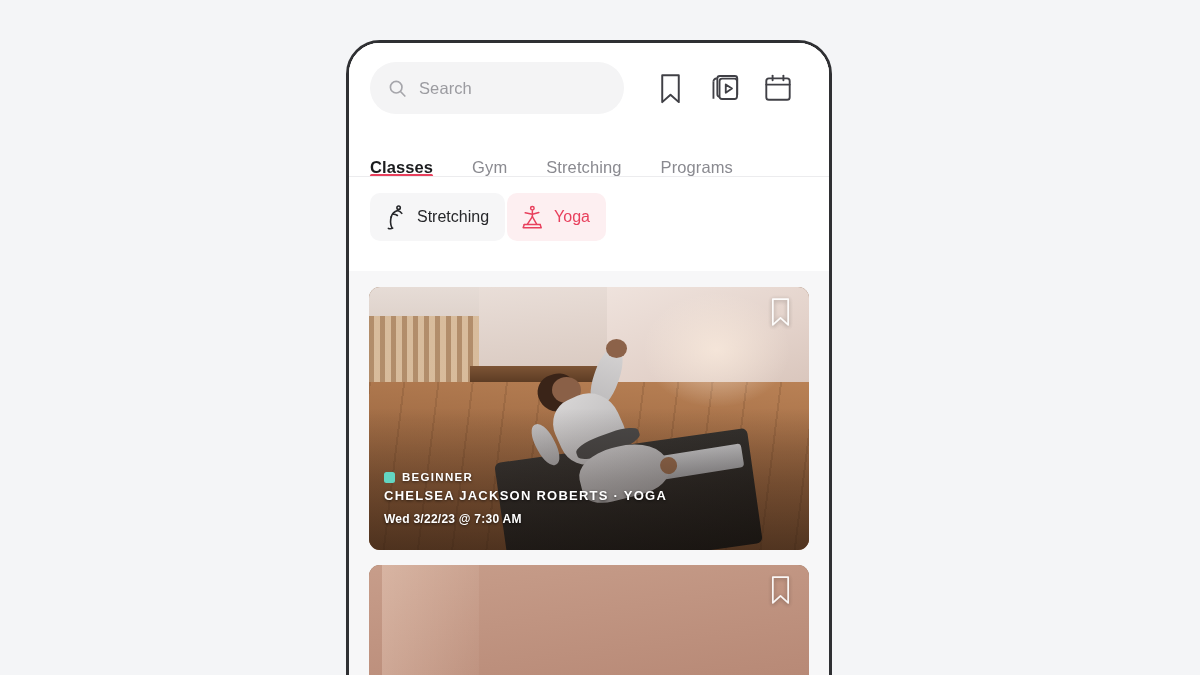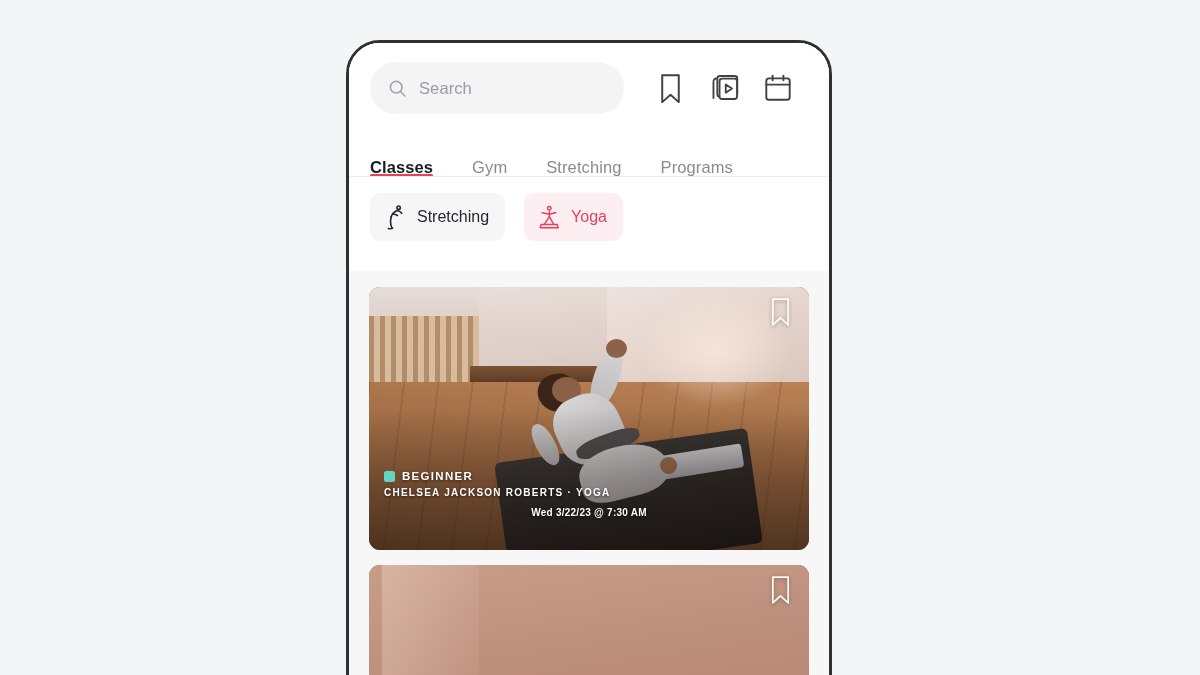--- a/index.html
+++ b/index.html
@@ -53,21 +53,21 @@
   }
   .tabdiv { position:absolute; left:0; right:0; bottom:0; height:1px; background:#ececee; }
 
   
   .chips { display:flex; padding:16px 0 0 21px; gap:2px; }
   .chip {
     height:48px; border-radius:10px; background:#f6f6f7;
     display:flex; align-items:center; gap:10px; padding:0 16px 0 13px;
     font-size:16px; color:#26272a; white-space:nowrap;
   }
-  .chip.sel { background:#fdeff1; color:#e8405d;margin-left:17px; }
+  .chip.sel { background:#fdeff1; color:#e8405d; }
   .chip svg { display:block; flex:0 0 auto; }
 
   
   .content {
     position:absolute; left:0; top:228px; right:0; bottom:0;
     background:#f7f7f8; padding:16px 20px 0 20px; overflow:hidden;
   }
 
   .card {
     position:relative; width:100%; height:263px;
@@ -129,31 +129,31 @@
   .p2-wall { position:absolute; inset:0;
     background:linear-gradient(172deg,#c79d8a 0%,#b98b78 48%,#a97a67 100%); }
   .p2-glow { position:absolute; left:3%; top:0; width:22%; height:88%;
     background:linear-gradient(100deg,rgba(255,235,220,.30),rgba(255,235,220,0)); }
 
   
   .cardmark { position:absolute; right:17px; top:10px; z-index:3; }
   .cardmark svg { display:block; filter:drop-shadow(0 1px 2px rgba(0,0,0,.35)); }
 
   
-  .overlay { position:absolute; left:15px; bottom:32px; right:15px; z-index:3; }
+  .overlay { position:absolute; left:15px; bottom:24px; right:15px; z-index:3; }
   .badge { display:flex; align-items:center; gap:7px; margin-bottom:5px; }
   .badge-dot { width:11px; height:11px; border-radius:2.5px; background:#63d6c2; flex:0 0 auto; }
   .badge-txt { color:#fff; font-size:11.5px; font-weight:bold; letter-spacing:1.3px;
     text-shadow:0 1px 3px rgba(0,0,0,.6); }
   .c-title { color:#fff; font-size:19.5px; font-weight:bold; letter-spacing:.1px;
     margin-bottom:7px; text-shadow:0 1px 4px rgba(0,0,0,.65); }
-  .c-sub { color:#fff; font-size:10px; font-weight:bold; letter-spacing:1.25px;
+  .c-sub { color:#fff; font-size:13px; font-weight:bold; letter-spacing:1.25px;
     margin-bottom:9px; text-shadow:0 1px 3px rgba(0,0,0,.65); }
-  .c-time { color:#fff; font-size:10px; font-weight:bold; letter-spacing:.25px;
-    text-shadow:0 1px 3px rgba(0,0,0,.65);text-align:center; }
+  .c-time { color:#fff; font-size:12px; font-weight:bold; letter-spacing:.25px;
+    text-shadow:0 1px 3px rgba(0,0,0,.65); }
 </style>
 </head>
 <body>
 
 <div id="canvas">
   <div id="phone">
     <div id="screen">
 
       <div class="header">
 

